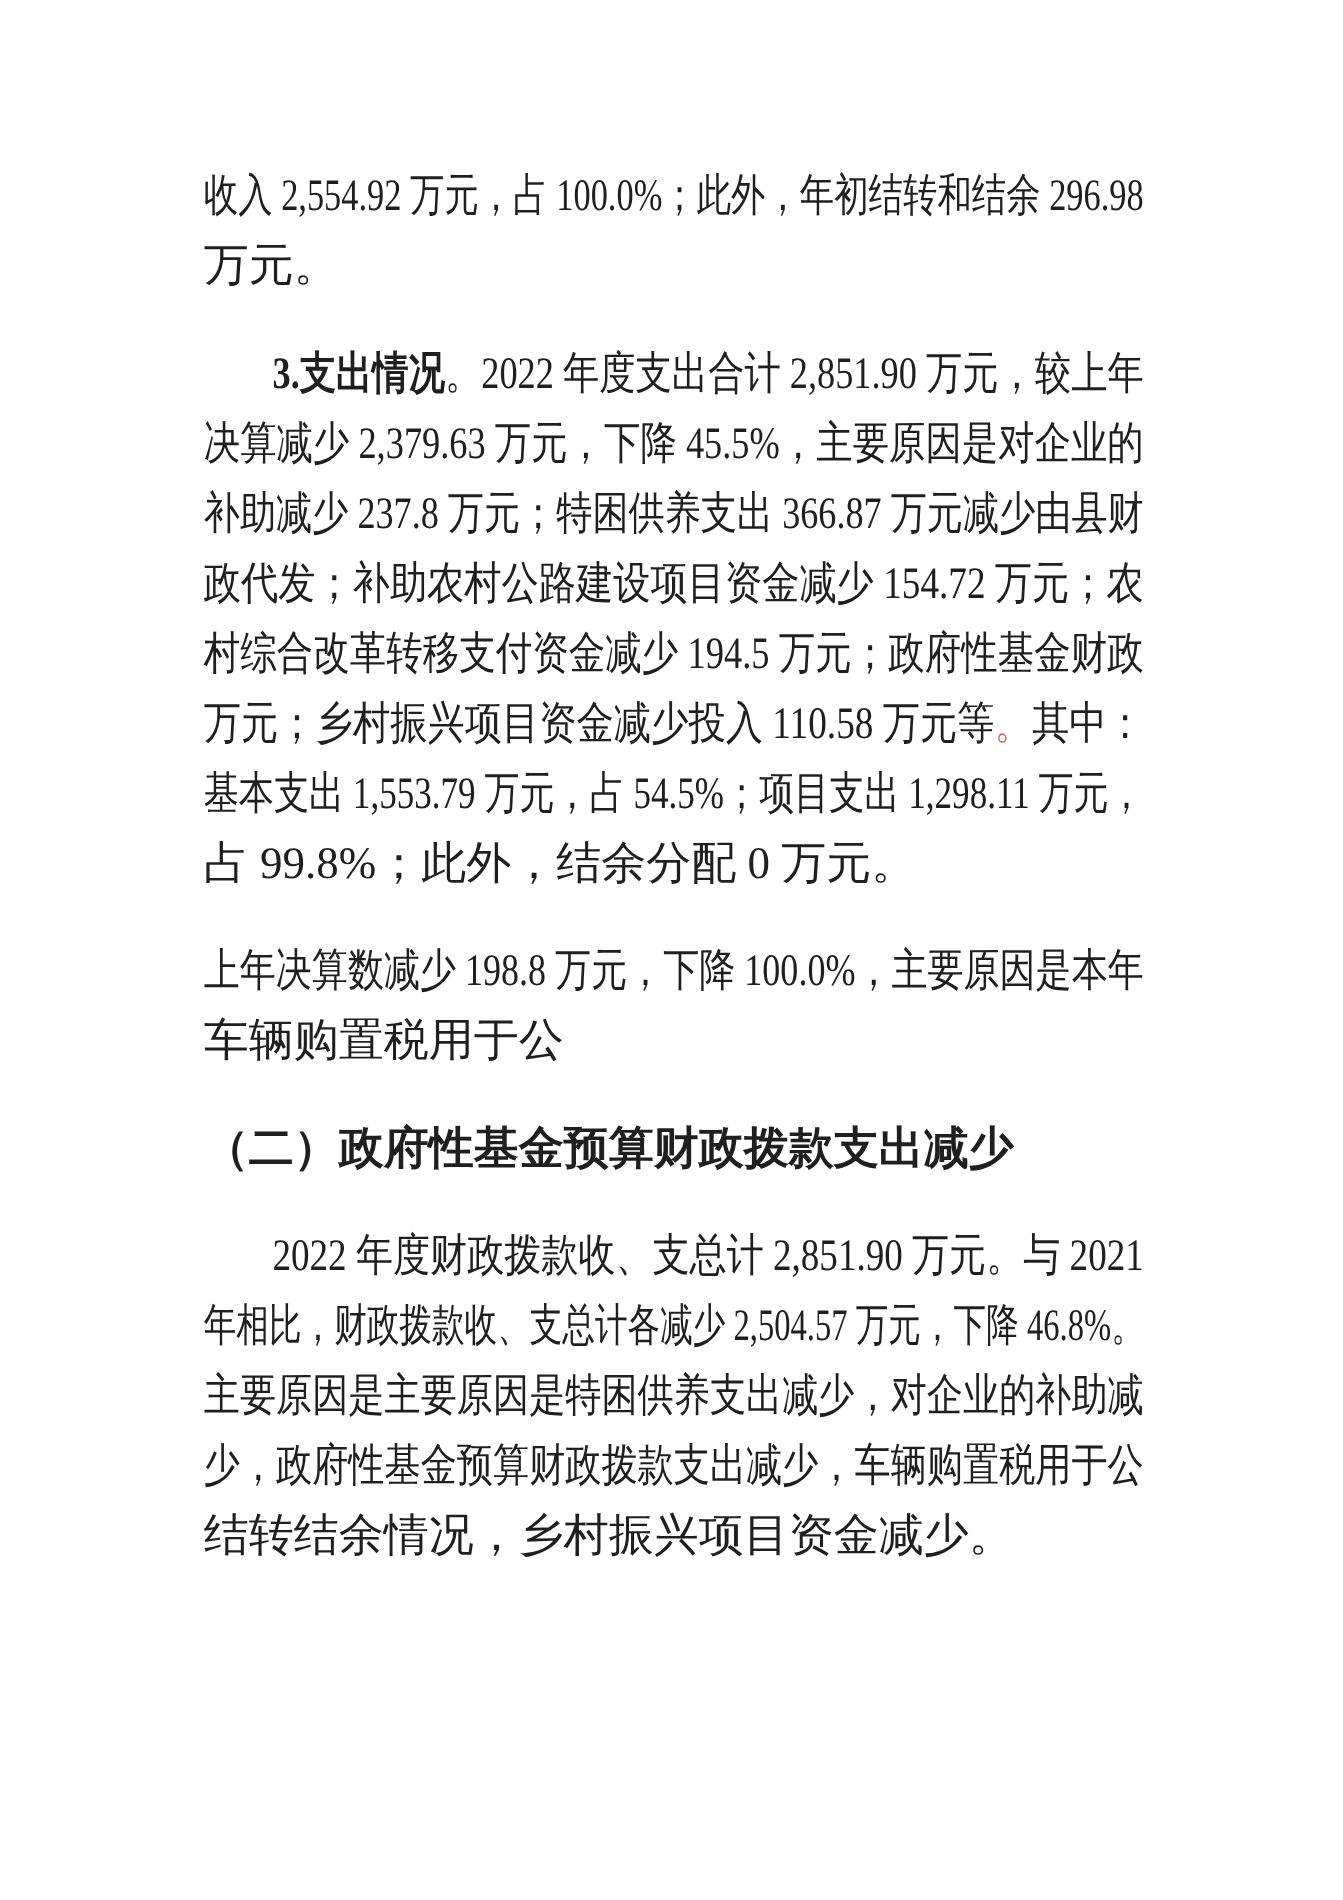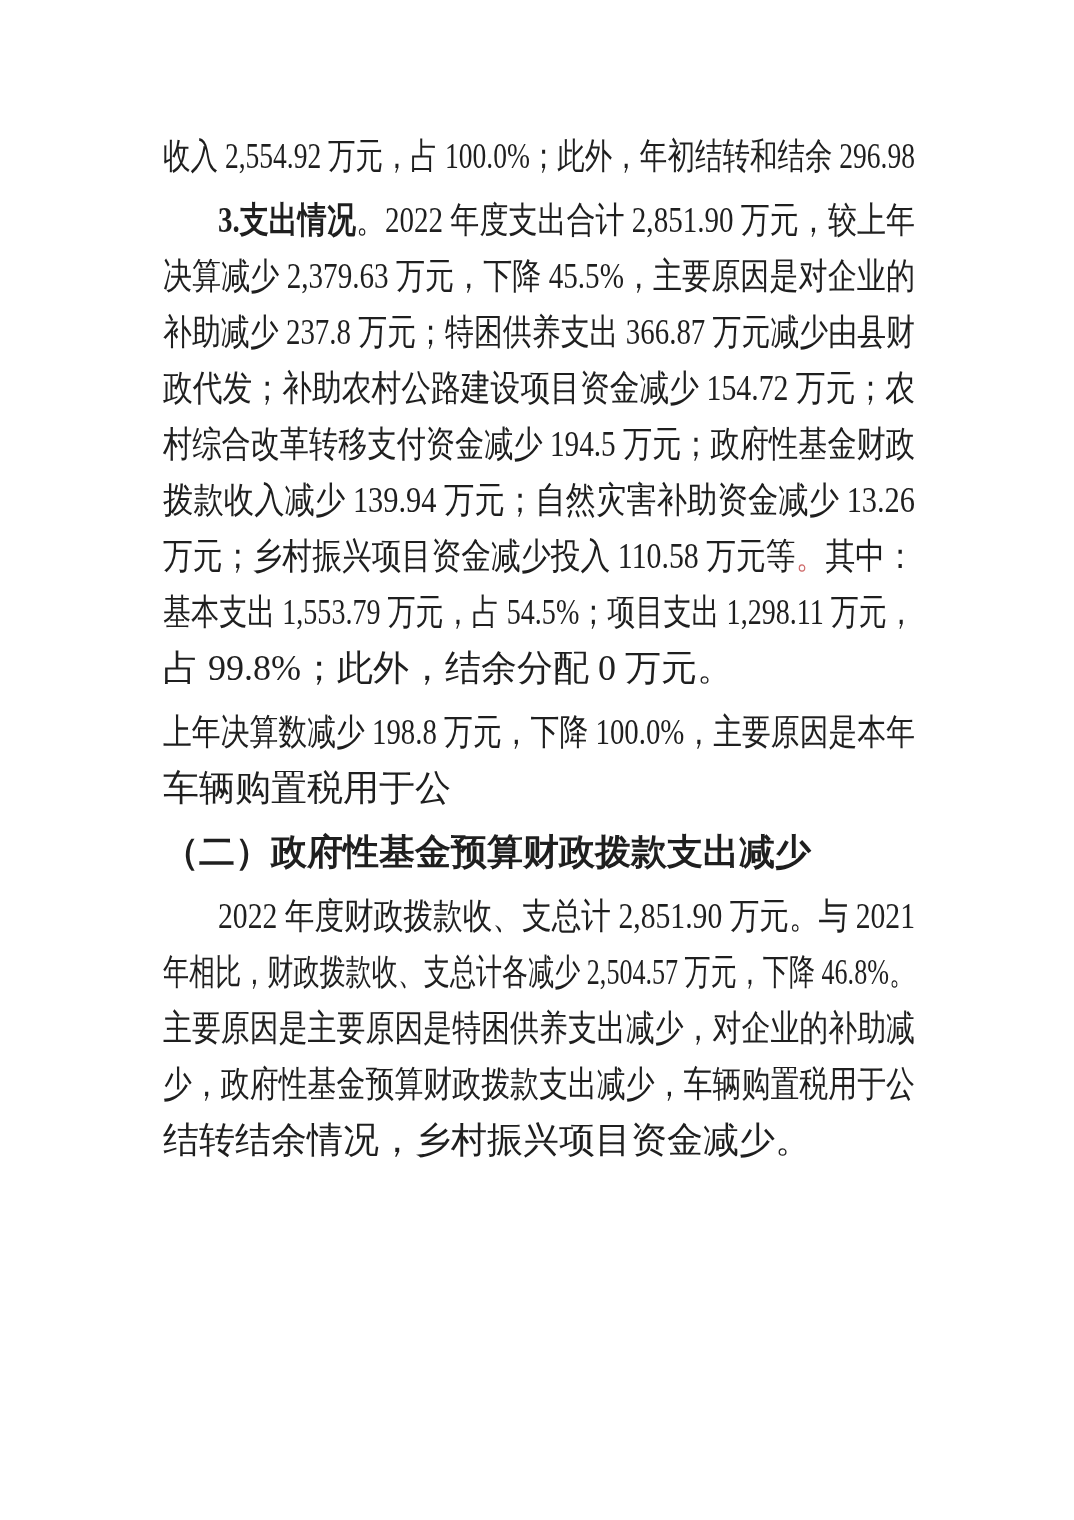--- a/index.html
+++ b/index.html
@@ -16,21 +16,21 @@
     font-family: "Liberation Serif", "DejaVu Serif", serif;
     color: #1f1f1f;
   }
   .content {
     position: absolute;
     left: 163px;
     top: 128px;
     width: 752px;
   }
   .block + .block {
-    margin-top: 8px;
+    margin-top: 30px;
   }
   .line {
     font-size: 36px;
     line-height: 56px;
     height: 56px;
     white-space: nowrap;
     text-align: left;
   }
   .ln {
     display: inline-block;
@@ -45,29 +45,29 @@
   }
 </style>
 </head>
 <body>
 
 <div class="page">
   <div class="content">
 
     <div class="block">
       <div class="line just"><span class="ln" style="transform: scaleX(0.764228);">收入 2,554.92 万元，占 100.0%；此外，年初结转和结余 296.98</span></div>
+      <div class="line"><span class="ln">万元。</span></div>
     </div>
 
     <div class="block">
       <div class="line just indent"><span class="ln" style="transform: scaleX(0.806713);"><span class="bold">3.支出情况</span><span>。2022 年度支出合计 2,851.90 万元，较上年</span></span></div>
       <div class="line just"><span class="ln" style="transform: scaleX(0.808602);">决算减少 2,379.63 万元，下降 45.5%，主要原因是对企业的</span></div>
       <div class="line just"><span class="ln" style="transform: scaleX(0.803419);">补助减少 237.8 万元；特困供养支出 366.87 万元减少由县财</span></div>
       <div class="line just"><span class="ln" style="transform: scaleX(0.827283);">政代发；补助农村公路建设项目资金减少 154.72 万元；农</span></div>
       <div class="line just"><span class="ln" style="transform: scaleX(0.811219);">村综合改革转移支付资金减少 194.5 万元；政府性基金财政</span></div>
-      <div class="line just"><span class="ln" style="transform: scaleX(0.843996);">拨款收入减少 139.94 万元；自然灾害补助资金减少 13.26</span></div>
       <div class="line just"><span class="ln" style="transform: scaleX(0.828493);"><span>万元；乡村振兴项目资金减少投入 110.58 万元等</span><span style="color: rgb(207, 107, 107);">。</span><span>其中：</span></span></div>
       <div class="line just"><span class="ln" style="transform: scaleX(0.779552);">基本支出 1,553.79 万元，占 54.5%；项目支出 1,298.11 万元，</span></div>
       <div class="line"><span class="ln">占 99.8%；此外，结余分配 0 万元。</span></div>
     </div>
 
     <div class="block">
       <div class="line just"><span class="ln" style="transform: scaleX(0.800852);">上年决算数减少 198.8 万元，下降 100.0%，主要原因是本年</span></div>
       <div class="line"><span class="ln">车辆购置税用于公</span></div>
     </div>
 

